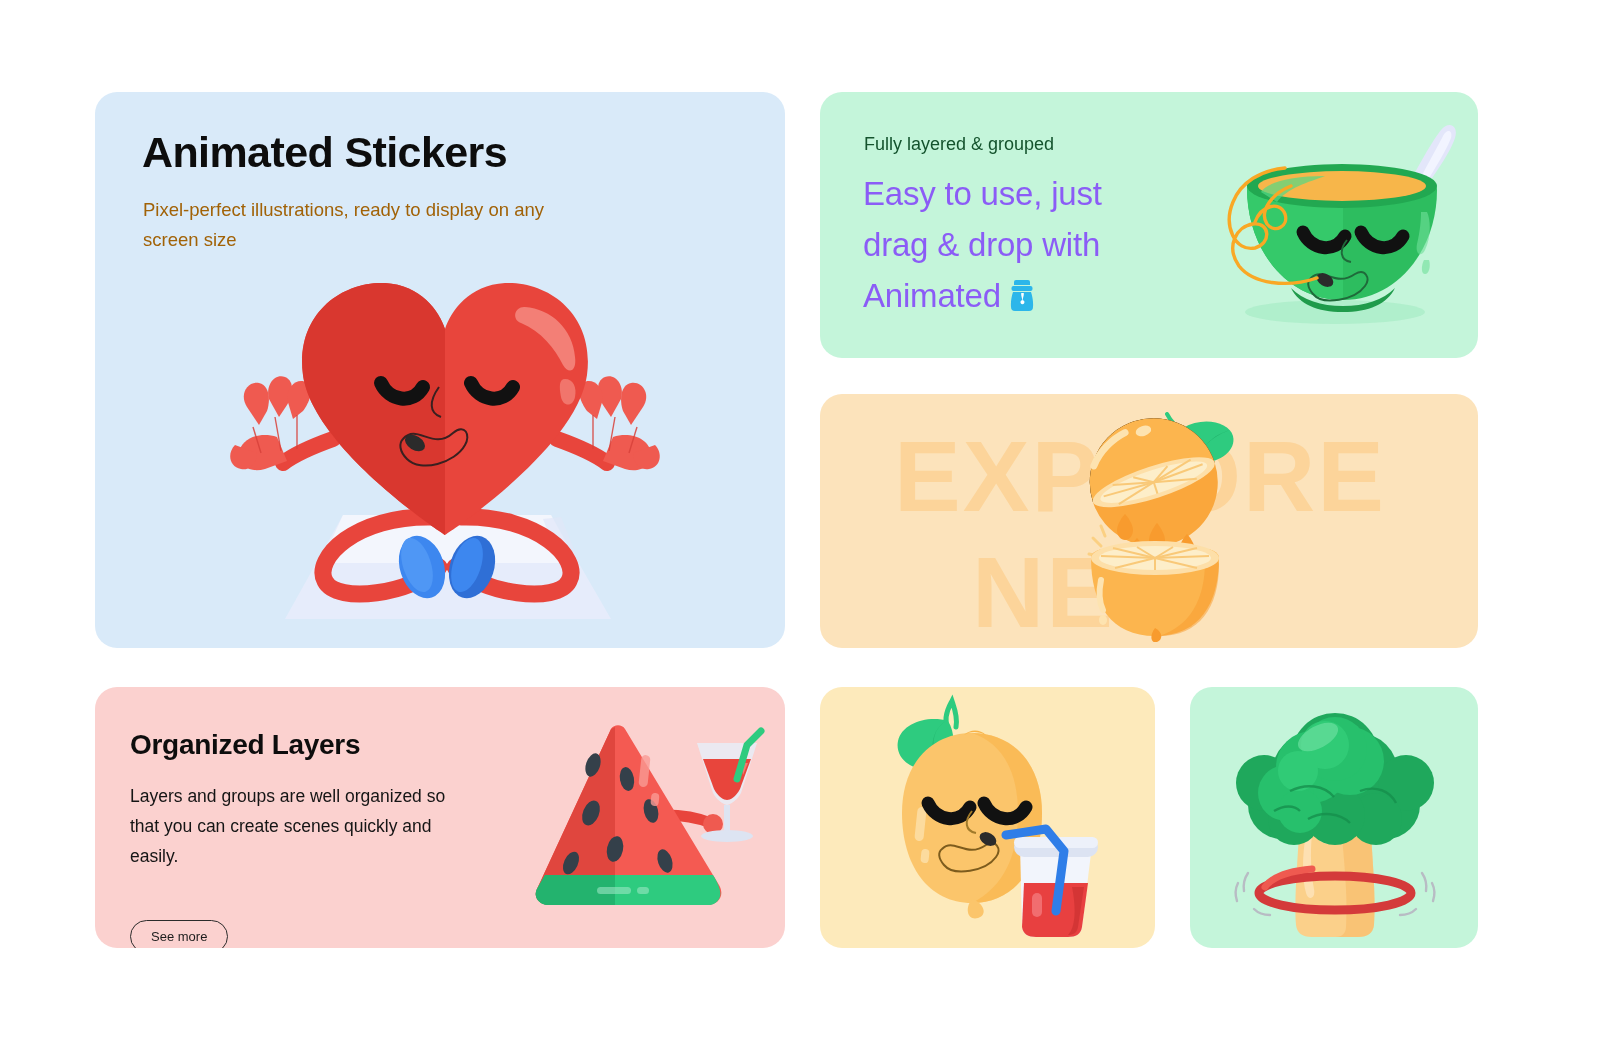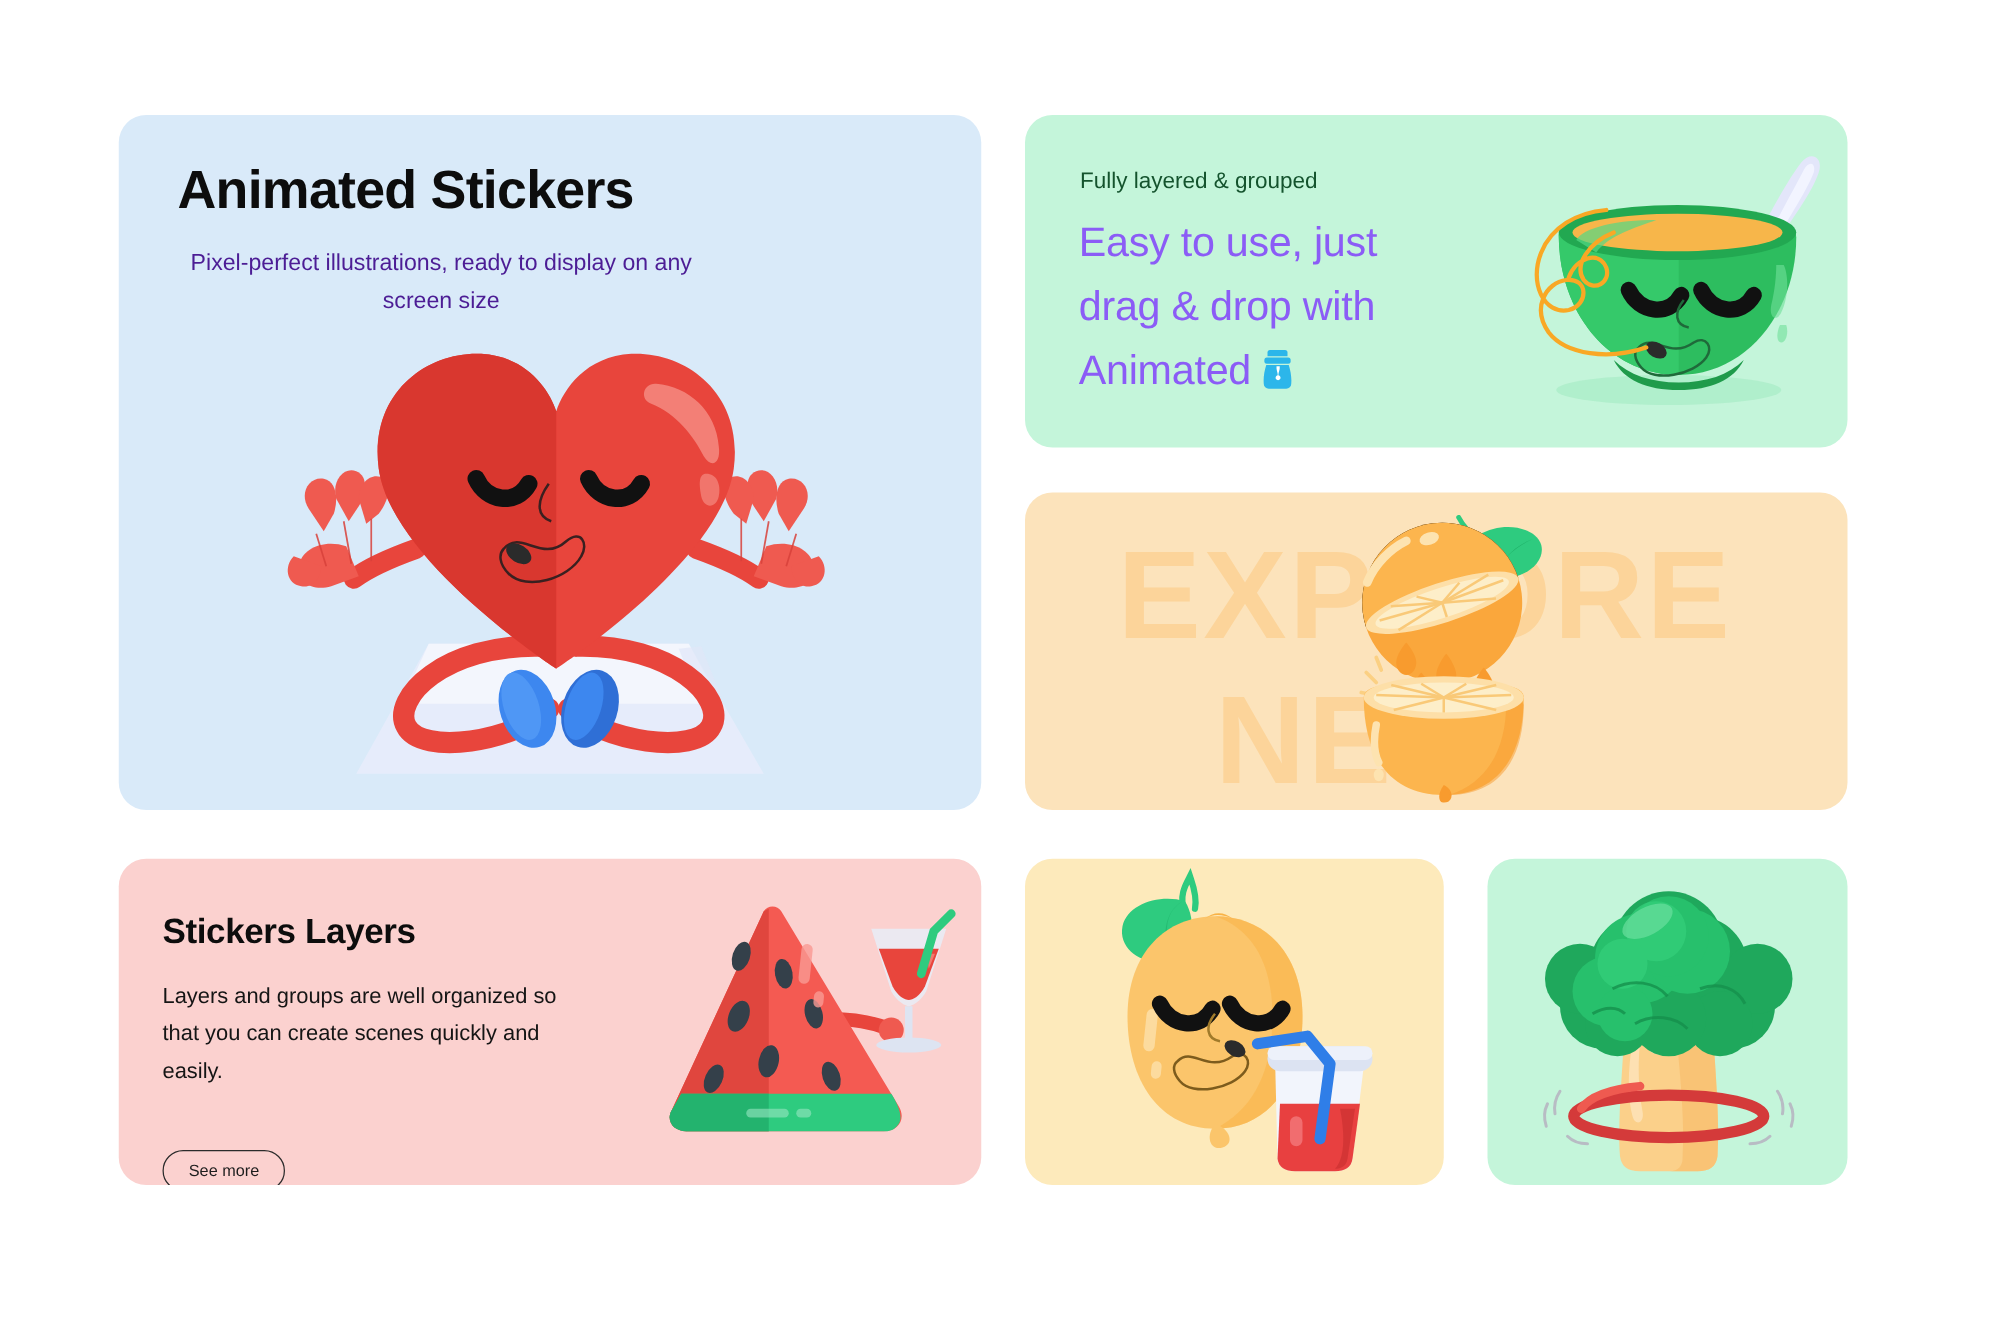--- a/index.html
+++ b/index.html
@@ -7,28 +7,28 @@
     width: 1600px; height: 1064px;
     background: #ffffff;
     font-family: "Liberation Sans", sans-serif;
     overflow: hidden;
   }
   .page { position: relative; width: 1600px; height: 1064px; }
 
   .card { position: absolute; border-radius: 22px; overflow: hidden; }
 
   
-  #card-hero { left: 95px; top: 92px; width: 690px; height: 556px; background: #d9eaf9; text-align: center; }
+  #card-hero { left: 95px; top: 92px; width: 690px; height: 556px; background: #d9eaf9; }
   #card-hero .h1 {
     position: absolute; left: 47px; top: 36px;
     font-size: 43px; font-weight: 700; letter-spacing: -0.6px; color: #0d0d0d;
   }
   #card-hero .sub {
     position: absolute; left: 48px; top: 103px; width: 420px;
-    font-size: 18.5px; line-height: 30px; color: #4c1d95; font-weight: 400;
+    font-size: 18.5px; line-height: 30px; color: #a16207; font-weight: 400;
   }
   .hero-art { position: absolute; left: 130px; top: 175px; width: 440px; height: 370px; }
 
   
   #card-easy { left: 820px; top: 92px; width: 658px; height: 266px; background: #c4f5da; }
   #card-easy .eyebrow {
     position: absolute; left: 44px; top: 42px;
     font-size: 18px; color: #14532d; font-weight: 400;
   }
   #card-easy .headline {
@@ -253,21 +253,21 @@
         <path d="M110 146 L70 156"></path>
           <path d="M110 146 L110 158"></path>
           <path d="M110 146 L152 156"></path>
       </g>
       <path d="M56 168 C54 178 54 190 58 198" stroke="#fde3b0" stroke-width="6" fill="none" stroke-linecap="round"></path>
       <ellipse cx="58" cy="208" rx="4" ry="5" fill="#fde3b0"></ellipse>
     </svg>
   </div>
 
   <div class="card" id="card-layers">
-    <div class="h2">Stickers Layers</div>
+    <div class="h2">Organized Layers</div>
     <div class="body">Layers and groups are well organized so that you can create scenes quickly and easily.</div>
     <button class="pill">See more</button>
 
     <svg class="melon-art" viewBox="0 0 260 245">
 
       <path d="M150 118 C172 118 186 122 196 126" stroke="#e8453c" stroke-width="11" fill="none" stroke-linecap="round"></path>
       <circle cx="198" cy="127" r="10" fill="#ef5a50"></circle>
 
       <path d="M182 46 L242 46 L226 96 C222 104 214 108 212 108 C210 108 202 104 198 96 Z" fill="#e8edf7" opacity=".85"></path>
       <path d="M188 62 L236 62 L225 92 C221 100 215 103 212 103 C209 103 203 100 199 92 Z" fill="#e8453c"></path>

